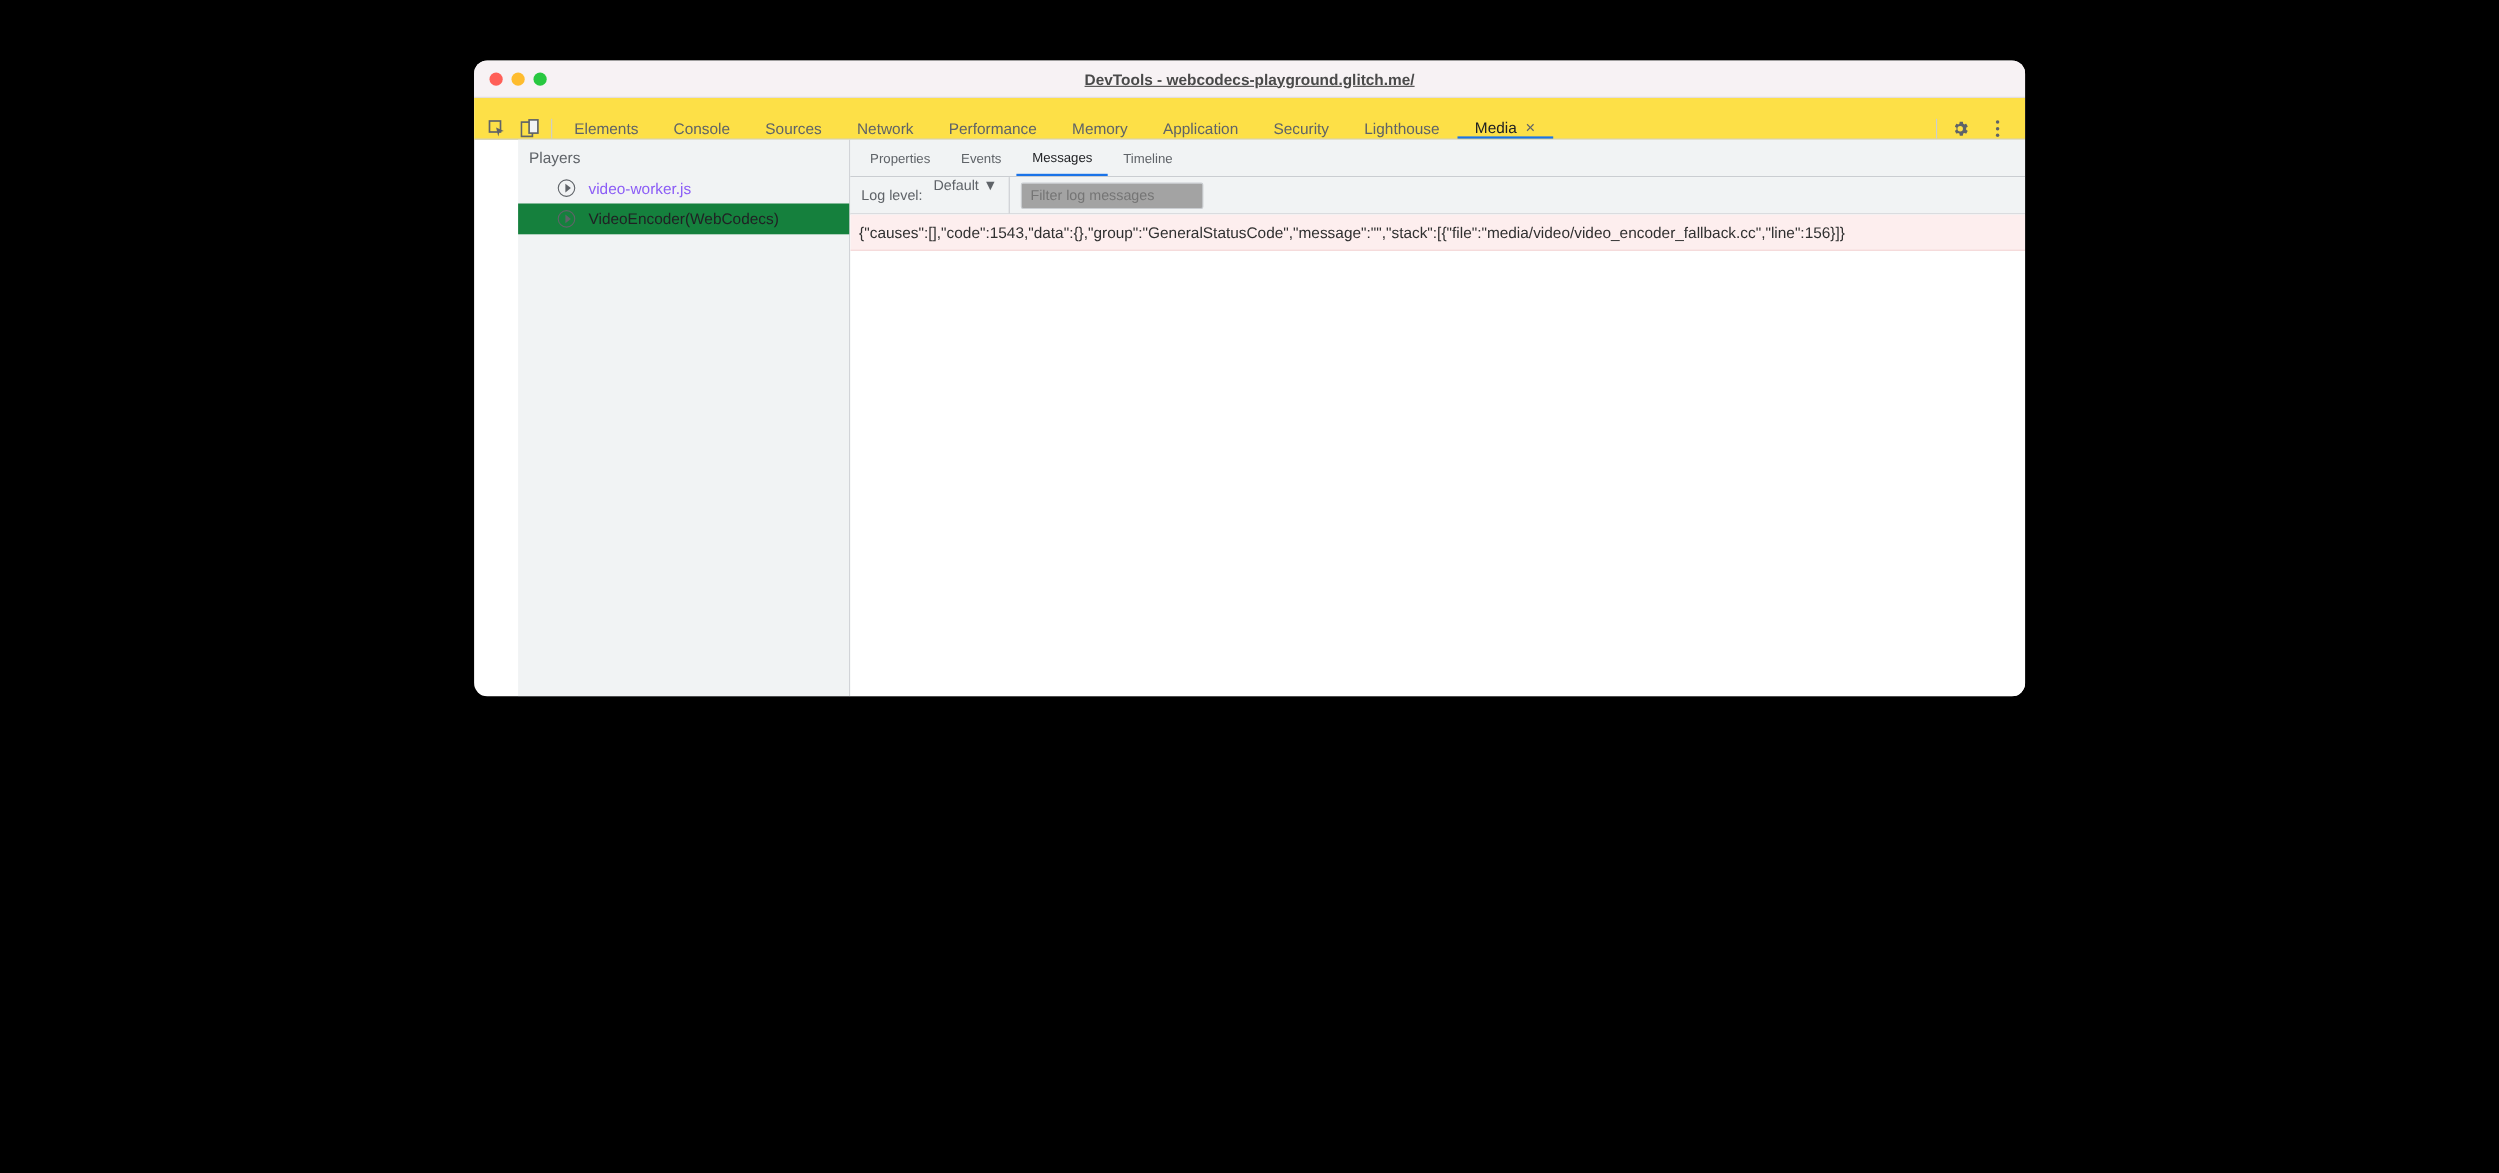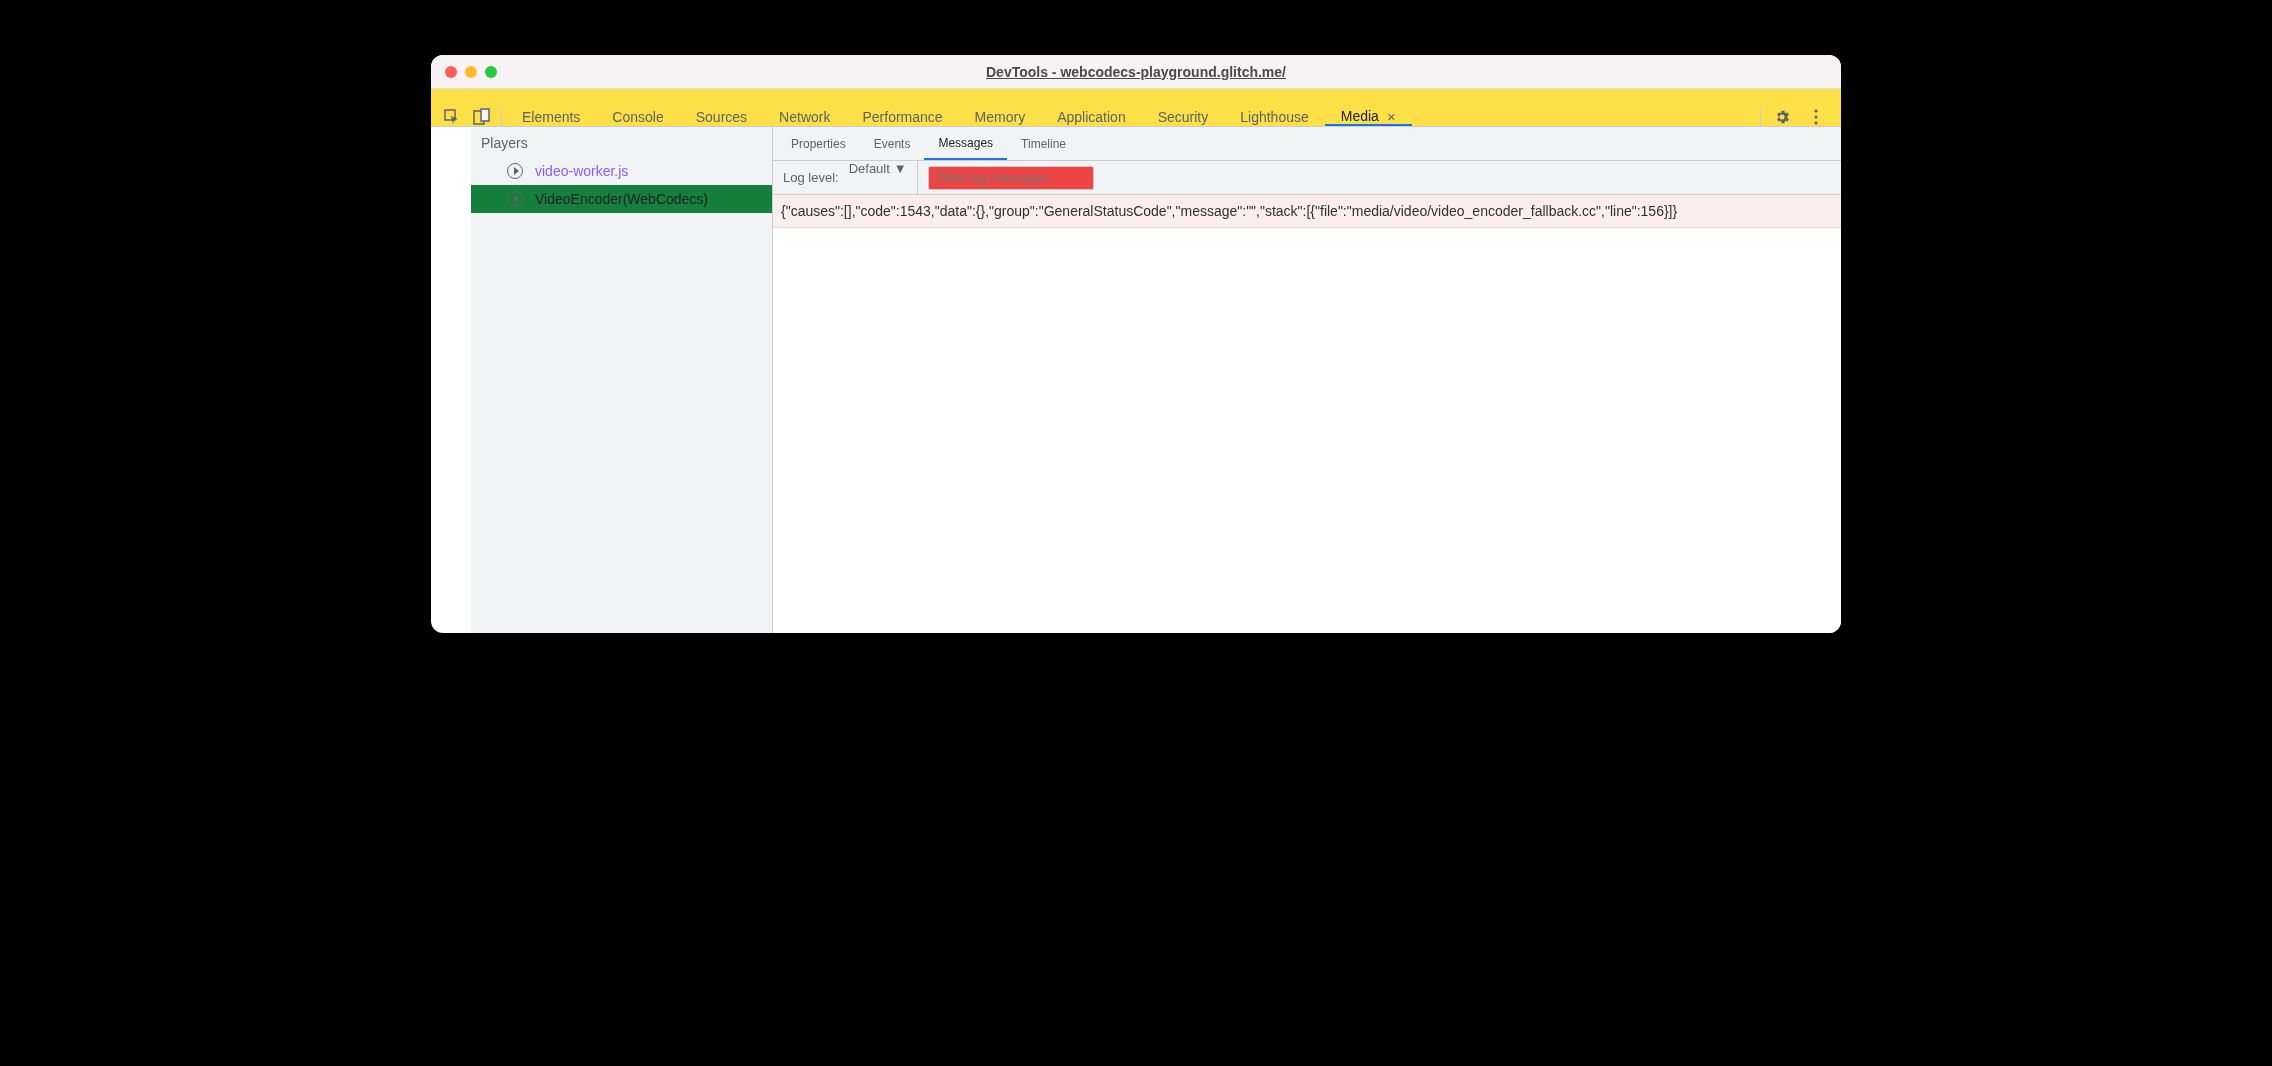--- a/index.html
+++ b/index.html
@@ -190,21 +190,21 @@
       display: flex;
       align-items: flex-start;
       gap: 4px;
       padding-right: 10px;
       border-right: 1px solid #cacdd1;
       height: 100%;
       cursor: pointer;
     }
     .filter-input {
       border: 1px solid #cacdd1;
-      background: #ef4444;
+      background: #a3a3a3;
       height: 24px;
       padding: 0 8px;
       font-size: 13px;
       color: #333;
       border-radius: 2px;
       width: 166px;
     }
     .messages-area {
       flex: 1;
       background: #fff;

